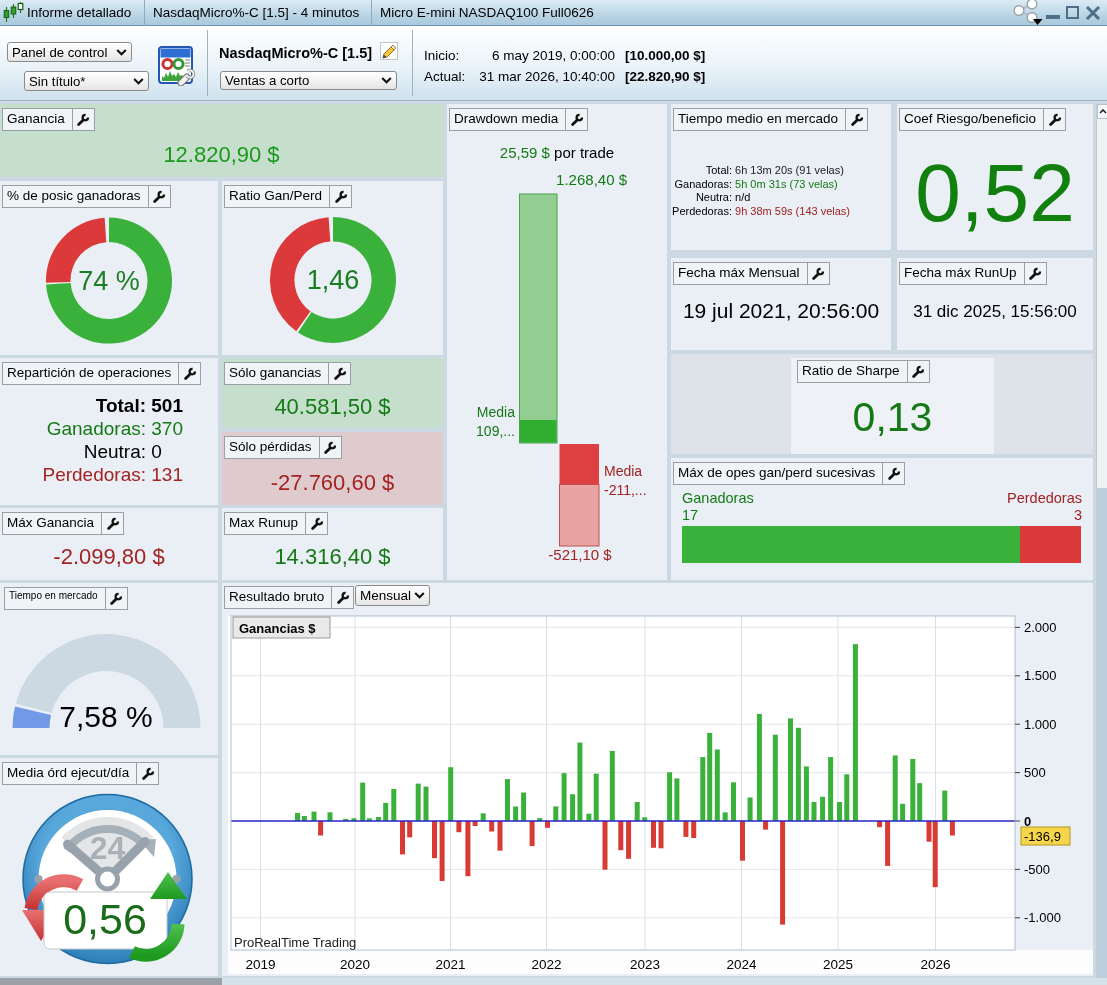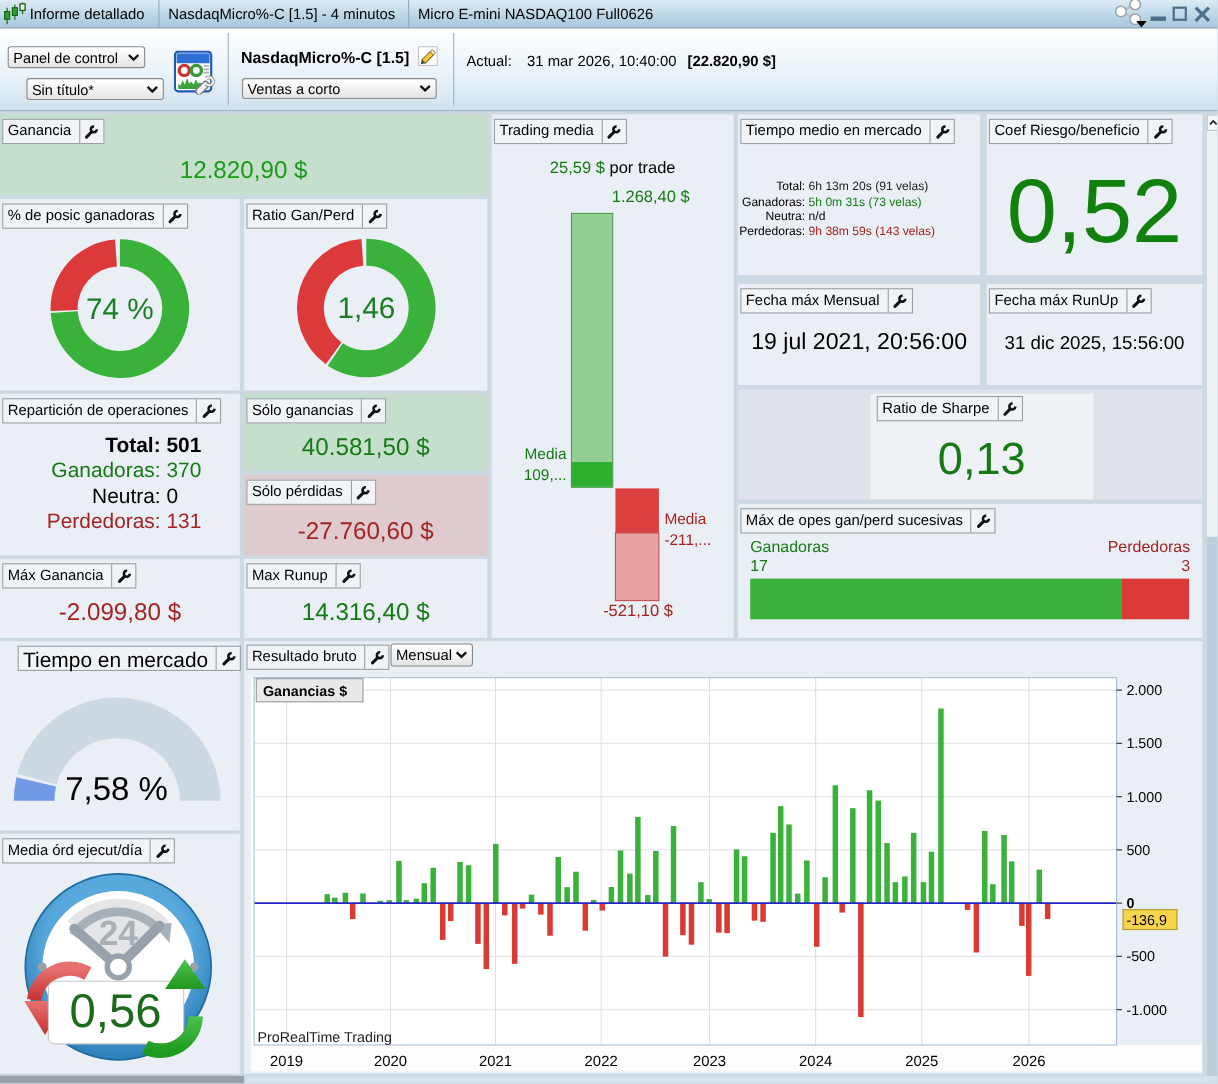--- a/index.html
+++ b/index.html
@@ -81,20 +81,21 @@
         <polygon points="2.5,11.5 5.5,14.5 1.5,15.5" fill="#444"></polygon>
         <polygon points="10,4 12,2 15,5 13,7" fill="#efe6c8" stroke="#8a6f16" stroke-width="0.8"></polygon>
       </svg></div>
     <div class="sel" style="left:220px;top:45px;width:177px;height:19px">Ventas a corto<span class="ar">
         <svg width="11" height="7" viewBox="0 0 11 7">
           <path d="M1.2 1 L5.5 5.2 L9.8 1" stroke="#111" stroke-width="2.1" fill="none"></path>
         </svg>
       </span></div>
     <div class="vsep" style="left:412px"></div>
     <div style="position:absolute;left:424px;top:19px;font-size:13.5px;line-height:21px;width:300px">
+      <div style="position:relative">Inicio:<span style="position:absolute;right:109px">6 may 2019, 0:00:00</span><b style="position:absolute;left:201px">[10.000,00 $]</b></div>
       <div style="position:relative">Actual:<span style="position:absolute;right:109px">31 mar 2026, 10:40:00</span><b style="position:absolute;left:201px">[22.820,90 $]</b></div>
     </div>
   </div>
 <div class="pn gbg" style="left:0px;top:104px;width:443px;height:73px">
     <div class="lb" style="left:2px;top:4px;font-size:13.5px">
       <span class="t">Ganancia</span>
       <span class="wr">
         <svg width="14" height="14" viewBox="0 0 14 14">
           <line x1="2.6" y1="11.6" x2="7.2" y2="7" stroke="#111" stroke-width="2.8" stroke-linecap="round"></line>
           <circle cx="9.3" cy="4.6" r="2.7" fill="none" stroke="#111" stroke-width="2.3" stroke-dasharray="12.7 4.3"></circle>
@@ -194,21 +195,21 @@
       <span class="wr">
         <svg width="14" height="14" viewBox="0 0 14 14">
           <line x1="2.6" y1="11.6" x2="7.2" y2="7" stroke="#111" stroke-width="2.8" stroke-linecap="round"></line>
           <circle cx="9.3" cy="4.6" r="2.7" fill="none" stroke="#111" stroke-width="2.3" stroke-dasharray="12.7 4.3"></circle>
         </svg>
       </span>
     </div>
     <div class="val dgreen" style="top:36px">14.316,40 $</div>
   </div>
 <div class="pn " style="left:0px;top:583px;width:218px;height:172px">
-    <div class="lb" style="left:16px;top:4px;font-size:19px">
+    <div class="lb" style="left:4px;top:4px;font-size:10px">
       <span class="t">Tiempo en mercado</span>
       <span class="wr">
         <svg width="14" height="14" viewBox="0 0 14 14">
           <line x1="2.6" y1="11.6" x2="7.2" y2="7" stroke="#111" stroke-width="2.8" stroke-linecap="round"></line>
           <circle cx="9.3" cy="4.6" r="2.7" fill="none" stroke="#111" stroke-width="2.3" stroke-dasharray="12.7 4.3"></circle>
         </svg>
       </span>
     </div>
     <svg width="218" height="172" style="position:absolute;left:0;top:0">
       <path d="M15.8 120.4 A94 94 0 0 1 200.5 145.0 L163.5 145.0 A57 57 0 0 0 51.5 130.1 Z" fill="#ccd9e2"></path>
@@ -255,21 +256,21 @@
       <path d="M 80 127 A 33 33 0 0 0 31 151" fill="none" stroke="url(#rg)" stroke-width="13"></path>
       <polygon points="22,152 59,152 41,183" fill="url(#rg)"></polygon>
       <rect x="44" y="134" width="123" height="57" rx="6" fill="#fff" stroke="#c8c8c8"></rect>
       <text x="105" y="176" text-anchor="middle" font-size="43" fill="#1a6b1a">0,56</text>
       <path d="M 132 194 A 32 32 0 0 0 178 166" fill="none" stroke="url(#gg)" stroke-width="13"></path>
       <polygon points="150,141 187,141 168,114" fill="url(#gg)"></polygon>
     </svg>
   </div>
 <div class="pn " style="left:447px;top:104px;width:220px;height:476px">
     <div class="lb" style="left:2px;top:4px;font-size:13.5px">
-      <span class="t">Trading media</span>
+      <span class="t">Drawdown media</span>
       <span class="wr">
         <svg width="14" height="14" viewBox="0 0 14 14">
           <line x1="2.6" y1="11.6" x2="7.2" y2="7" stroke="#111" stroke-width="2.8" stroke-linecap="round"></line>
           <circle cx="9.3" cy="4.6" r="2.7" fill="none" stroke="#111" stroke-width="2.3" stroke-dasharray="12.7 4.3"></circle>
         </svg>
       </span>
     </div>
     <div style="position:absolute;top:40px;width:100%;text-align:center;font-size:15px"><span class="dgreen">25,59 $</span> por trade</div>
     <div style="position:absolute;top:67px;left:0;width:180px;text-align:right;font-size:15px" class="dgreen">1.268,40 $</div>
     <svg width="220" height="476" style="position:absolute;left:0;top:0" font-family="Liberation Sans,sans-serif">

